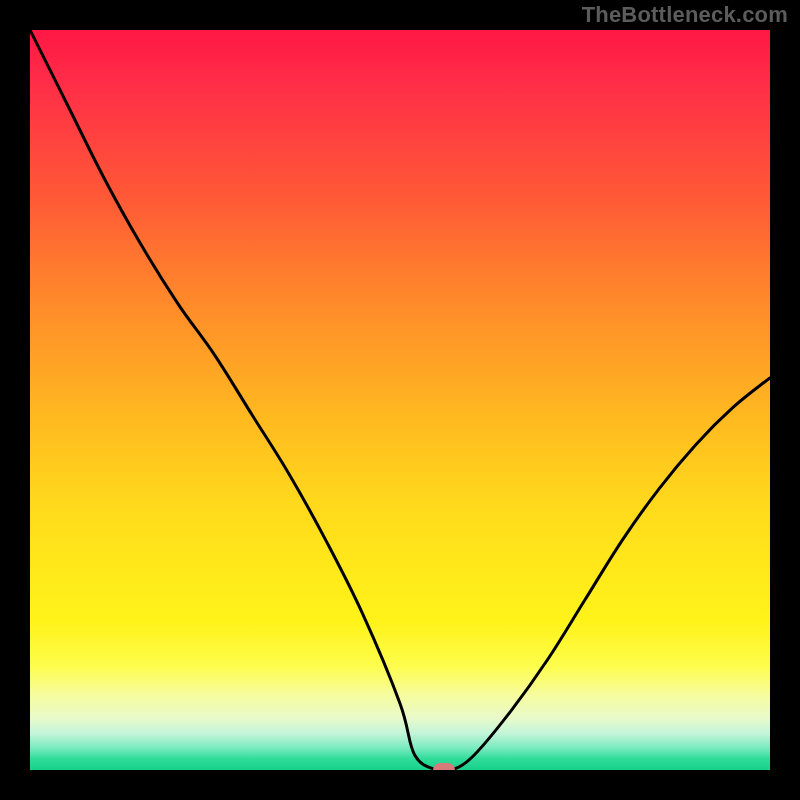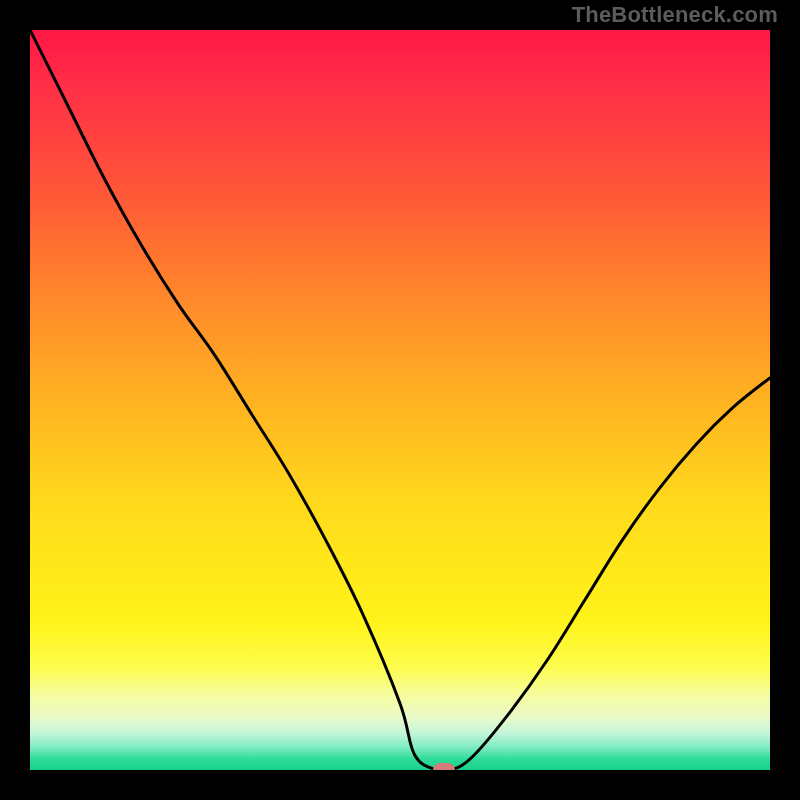--- a/index.html
+++ b/index.html
@@ -13,21 +13,21 @@
   }
   .frame {
     position: relative;
     width: 800px;
     height: 800px;
     background: #000;
   }
   .watermark {
     position: absolute;
     top: 2px;
-    right: 22px;
+    right: 12px;
     color: #5c5c5c;
     font-size: 22px;
     font-weight: 600;
     letter-spacing: 0.2px;
     z-index: 10;
   }
   .plot-area {
     position: absolute;
     left: 30px;
     top: 30px;

